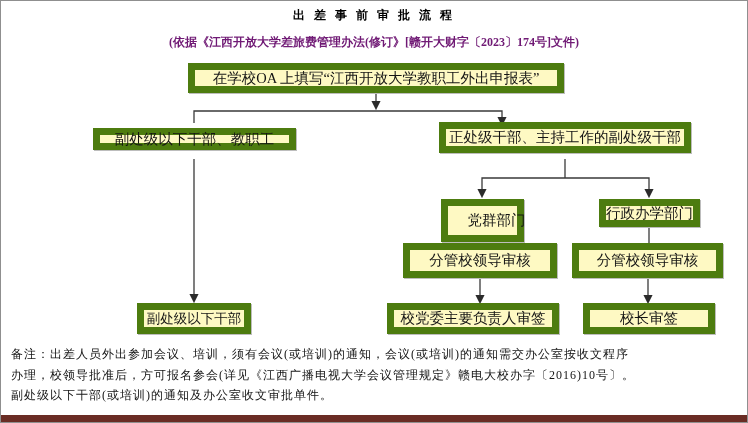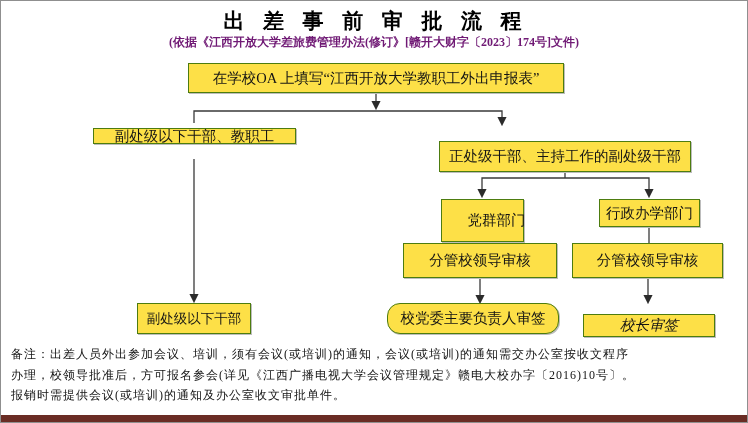--- a/index.html
+++ b/index.html
@@ -9,38 +9,37 @@
     box-sizing:border-box;
     border:1px solid #8f8f8f;
     background:#ffffff;
     font-family:"Liberation Serif","DejaVu Serif",serif;
     color:#0a0a0a;
     overflow:hidden;
   }
   .title{
     position:absolute;left:0;right:0;top:6px;
     text-align:center;
-    font-size:21px;font-weight:bold;
+    font-size:12px;font-weight:bold;
     letter-spacing:3px;
     color:#000;
-    font-family:Liberation Mono, monospace;
   }
   .subtitle{
     position:absolute;left:0;right:0;top:33px;
     text-align:center;
     font-size:12px;font-weight:bold;
     color:#701a75;
   }
   .connectors{position:absolute;left:0;top:0;width:748px;height:423px;}
   .node{
     position:absolute;
     box-sizing:border-box;
-    border:1px solid #4d7c0f;
+    border:7px solid #4d7c0f;
     box-shadow:1px 1px 0 #bdbdbd;
-    background:#fde047;
+    background:#fef9c3;
     display:flex;align-items:center;justify-content:center;
     font-size:14.5px;
     white-space:nowrap;
     color:#141414;
   }
   .note{
     position:absolute;left:10px;top:343px;width:732px;
     font-size:12px;
     line-height:20.5px;
     letter-spacing:1px;
@@ -80,39 +79,39 @@
       <line x1="481" y1="226" x2="481" y2="242"></line>
       <line x1="648" y1="226" x2="648" y2="242"></line>
 
       <line x1="479" y1="277" x2="479" y2="295" marker-end="url(#arrow)"></line>
       <line x1="647" y1="277" x2="647" y2="295" marker-end="url(#arrow)"></line>
     </g>
   </svg>
 
   <div class="node" style="left:187px;top:62px;width:376px;height:30px;">在学校OA 上填写“江西开放大学教职工外出申报表”</div>
 
-  <div class="node" style="left:92px;top:127px;width:203px;height:16px;">副处级以下干部、教职工</div>
+  <div class="node" style="left:92px;top:127px;width:203px;height:22px;">副处级以下干部、教职工</div>
 
-  <div class="node" style="left:438px;top:140px;width:252px;height:31px;">正处级干部、主持工作的副处级干部</div>
+  <div class="node" style="left:438px;top:121px;width:252px;height:31px;">正处级干部、主持工作的副处级干部</div>
 
   <div class="node" style="left:440px;top:198px;width:83px;height:43px;padding-left:28px;">党群部门</div>
 
   <div class="node" style="left:598px;top:198px;width:101px;height:28px;">行政办学部门</div>
 
   <div class="node" style="left:402px;top:242px;width:154px;height:35px;">分管校领导审核</div>
 
   <div class="node" style="left:571px;top:242px;width:151px;height:35px;">分管校领导审核</div>
 
   <div class="node" style="left:136px;top:302px;width:114px;height:31px;font-size:13.5px;">副处级以下干部</div>
 
-  <div class="node" style="left:386px;top:302px;width:172px;height:31px;border-radius:13px;">校党委主要负责人审签</div>
+  <div class="node" style="left:386px;top:302px;width:172px;height:31px;">校党委主要负责人审签</div>
 
-  <div class="node" style="left:582px;top:313px;width:132px;height:23px;font-style:italic;">校长审签</div>
+  <div class="node" style="left:582px;top:302px;width:132px;height:31px;">校长审签</div>
 
   <div class="note">
     <div>备注：出差人员外出参加会议、培训，须有会议(或培训)的通知，会议(或培训)的通知需交办公室按收文程序</div>
     <div>办理，校领导批准后，方可报名参会(详见《江西广播电视大学会议管理规定》赣电大校办字〔2016)10号〕。</div>
-    <div>报销时需提供会议(或培训)的通知及办公室收文审批单件。</div>
+    <div>副处级以下干部(或培训)的通知及办公室收文审批单件。</div>
   </div>
 
   <div class="bottom-bar"></div>
 
 </div>
 
 </body></html>

